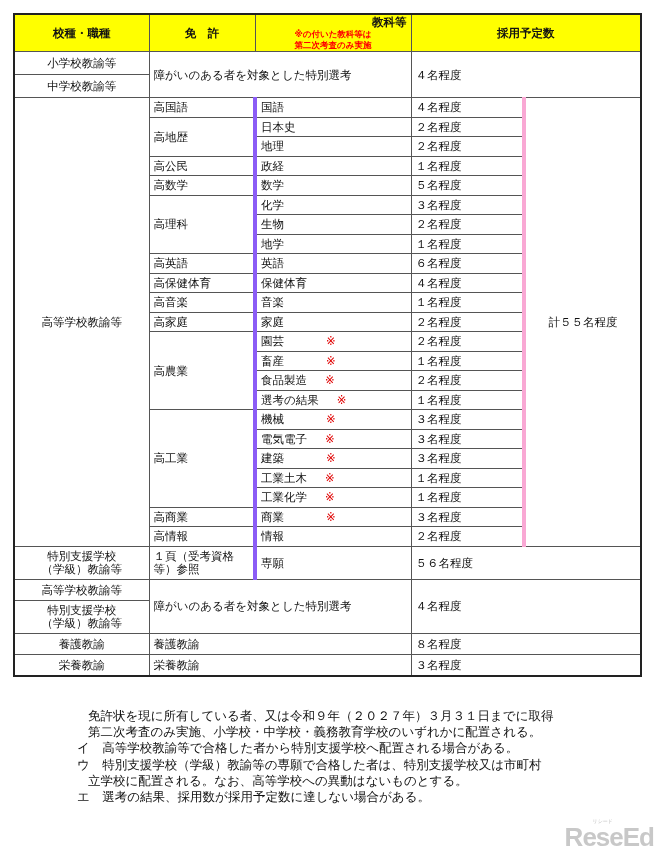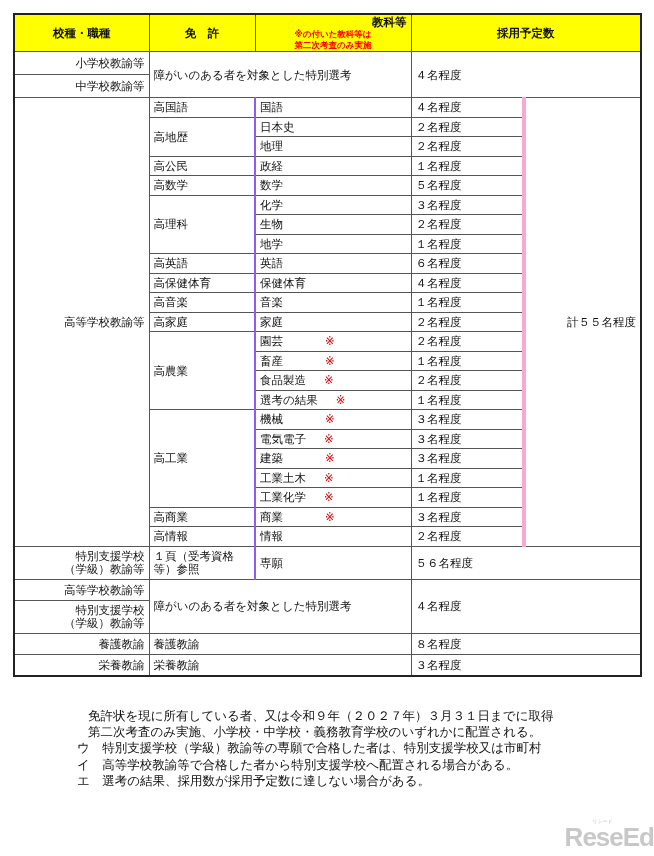--- a/index.html
+++ b/index.html
@@ -1,23 +1,23 @@
 <!DOCTYPE html>
 <html><head>
 <meta charset="utf-8">
 <style>
   html,body{margin:0;padding:0;background:#fff;}
   body{width:654px;height:856px;position:relative;overflow:hidden;font-family:"DejaVu Sans","Liberation Sans",sans-serif;color:#111;}
   table.main{position:absolute;left:13px;top:13px;width:627px;border-collapse:collapse;border:2px solid #222;table-layout:fixed;font-size:11.5px;}
   table.main td{border:1px solid #555;padding:0 4px;height:18.5px;line-height:18px;white-space:nowrap;overflow:hidden;}
-  table.main td.inner{border-left:2px solid #8b5cf6;}
+  table.main td.inner{border-left:4px solid #8b5cf6;}
   .hdr td{background:#ffff00;text-align:center;font-weight:bold;height:47px;border-bottom:2px solid #222;}
   .hdr .sub{color:#ff0000;font-size:8.5px;line-height:11px;display:block;}
   .hdr .main-h{font-size:11.5px;line-height:14px;display:block;text-align:right;}
-  .c{text-align:right;}
+  .c{text-align:center;}
   .r{}
   .mark{color:#e00000;margin-left:18px;}
   .two{line-height:13px !important;white-space:normal !important;}
   .notes{position:absolute;left:30px;top:708px;width:610px;font-size:12.5px;line-height:16.2px;}
   .notes p{margin:0;}
   .ind1{padding-left:58px;}
   .ind2{padding-left:47px;}
   .ind3{padding-left:58px;}
   .logo{position:absolute;right:0;top:822px;font-family:Liberation Sans, sans-serif;font-weight:bold;font-size:26px;color:#c8c8c8;letter-spacing:-1px;}
   .logo small{position:absolute;left:28px;top:-4px;font-size:5px;font-weight:normal;color:#bbb;letter-spacing:0;}
@@ -199,21 +199,22 @@
     <td class="c" style="height:20px">栄養教諭</td>
     <td colspan="2">栄養教諭</td>
     <td colspan="2" class="r">３名程度</td>
   </tr>
 </tbody>
   </table>
 
 <div class="notes">
   <p class="ind1">免許状を現に所有している者、又は令和９年（２０２７年）３月３１日までに取得</p>
   <p class="ind1">第二次考査のみ実施、小学校・中学校・義務教育学校のいずれかに配置される。</p>
+  <p class="ind2">イ　高等学校教諭等で合格した者から特別支援学校へ配置される場合がある。</p>
   <p class="ind2">ウ　特別支援学校（学級）教諭等の専願で合格した者は、特別支援学校又は市町村</p>
-  <p class="ind2">イ　高等学校教諭等で合格した者から特別支援学校へ配置される場合がある。</p>
+  <p class="ind3">立学校に配置される。なお、高等学校への異動はないものとする。</p>
   <p class="ind2">エ　選考の結果、採用数が採用予定数に達しない場合がある。</p>
 </div>
 
 <div class="logo">
   <small>リシード</small>
   <span>ReseEd</span>
 </div>
 
 </body></html>

